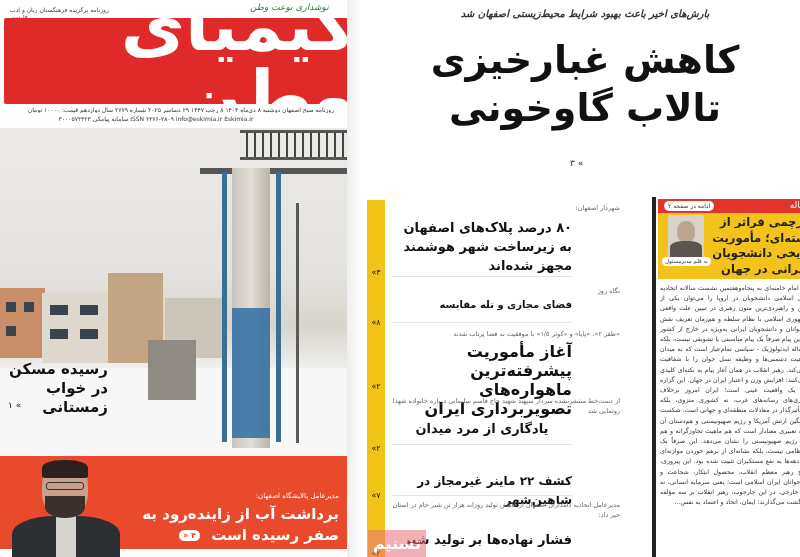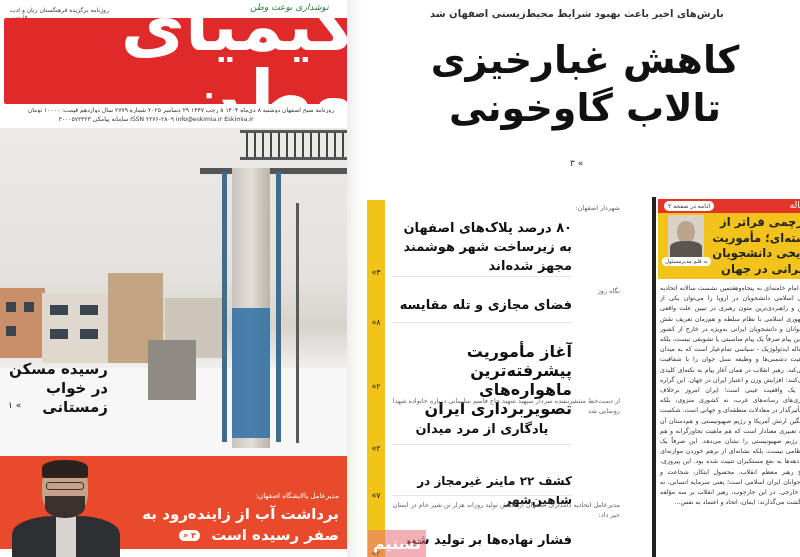--- a/index.html
+++ b/index.html
@@ -41,21 +41,21 @@
   .beard { position: absolute; left: 33px; top: 36px; width: 40px; height: 22px; background: #3a302c; border-radius: 0 0 50% 50%; }
   .suit { position: absolute; left: 0; top: 56px; width: 108px; height: 45px; background: #2d2f33; border-radius: 40% 40% 0 0; }
   .shirt { position: absolute; left: 44px; top: 56px; width: 20px; height: 45px; background: #d7d4cf; }
   .red-sub { position: absolute; right: 8px; top: 36px; direction: rtl; font-size: 7px; color: #fff; }
   .red-head { position: absolute; right: 8px; top: 48px; direction: rtl; text-align: right; font-size: 15px; font-weight: bold; color: #fff; line-height: 21px; width: 210px; }
   .ref-pill { display: inline-block; background: #fff; color: #ea4a2c; border-radius: 8px; font-size: 8px; padding: 0 4px; margin-right: 6px; vertical-align: middle; line-height: 11px; }
 
   .fold-shadow { position: absolute; left: 347px; top: 0; width: 15px; height: 557px; background: linear-gradient(90deg, #eee, #fff); }
 
   
-  .kicker { position: absolute; left: 430px; top: 8px; width: 310px; direction: rtl; text-align: left; font-size: 10px; font-weight: bold; color: #333; }
+  .kicker { position: absolute; left: 430px; top: 8px; width: 310px; direction: rtl; text-align: center; font-size: 10px; font-weight: bold; color: #333; font-style: italic; }
   .main-head { position: absolute; left: 420px; top: 36px; width: 330px; direction: rtl; text-align: center; font-size: 38px; font-weight: 900; color: #111; line-height: 48px; }
   .main-ref { position: absolute; left: 570px; top: 158px; font-size: 9px; color: #222; }
 
   .yellow-rail { position: absolute; left: 367px; top: 200px; width: 18px; height: 357px; background: #f2c418; }
   .rail-ref { position: absolute; left: 368px; font-size: 8px; color: #111; width: 16px; text-align: center; }
   .story { position: absolute; right: 0; width: 180px; font-weight: bold; color: #111; }
   .story-sep { position: absolute; left: 392px; width: 180px; height: 1px; background: #e5e5e5; }
 
   .meta { position: absolute; direction: rtl; text-align: right; font-size: 6.5px; color: #666; }
 
@@ -147,23 +147,24 @@
   <div class="rail-ref" style="top:382px">«<span>۲</span></div>
   <div class="rail-ref" style="top:444px">«<span>۲</span></div>
   <div class="rail-ref" style="top:491px">«<span>۷</span></div>
   <div class="rail-ref" style="top:549px">«<span>۲</span></div>
 
   <div class="meta" style="left:520px;top:204px;width:100px">شهردار اصفهان:</div>
   <div class="story" style="left:392px;top:218px;width:180px;font-size:13px;line-height:19px;position:absolute;direction:rtl">۸۰ درصد پلاک‌های اصفهان به زیرساخت شهر هوشمند مجهز شده‌اند</div>
   <div class="story-sep" style="top:276px"></div>
 
   <div class="meta" style="left:560px;top:287px;width:60px">نگاه روز</div>
-  <div class="story" style="left:392px;top:295px;width:180px;font-size:13px;line-height:19px;position:absolute;direction:rtl">فضای مجازی و تله مقایسه</div>
+  <div class="story" style="left:392px;top:295px;width:180px;font-size:10px;line-height:19px;position:absolute;direction:rtl">فضای مجازی و تله مقایسه</div>
   <div class="story-sep" style="top:322px"></div>
 
+  <div class="meta" style="left:392px;top:330px;width:228px;white-space:nowrap;overflow:hidden">«ظفر ۲»، «پایا» و «کوثر ۱/۵» با موفقیت به فضا پرتاب شدند</div>
   <div class="story" style="left:392px;top:342px;width:180px;font-size:16px;line-height:19px;position:absolute;direction:rtl">آغاز مأموریت پیشرفته‌ترین ماهواره‌های تصویربرداری ایران</div>
 
   <div class="meta" style="left:392px;top:396px;width:228px;line-height:10px">از دست‌خط منتشرنشده سردار سپهبد شهید حاج قاسم سلیمانی درباره خانواده شهدا رونمایی شد</div>
   <div class="story" style="left:392px;top:419px;width:180px;font-size:13px;line-height:19px;position:absolute;direction:rtl;text-align:center">یادگاری از مرد میدان</div>
   <div class="story-sep" style="top:444px"></div>
 
   <div class="story" style="left:392px;top:472px;width:180px;font-size:12px;line-height:19px;position:absolute;direction:rtl">کشف ۲۲ ماینر غیرمجاز در شاهین‌شهر</div>
   <div class="story-sep" style="top:495px"></div>
 
   <div class="meta" style="left:392px;top:500px;width:228px;line-height:10px">مدیرعامل اتحادیه دامداران اصفهان از کاهش تولید روزانه هزار تن شیر خام در استان خبر داد:</div>

